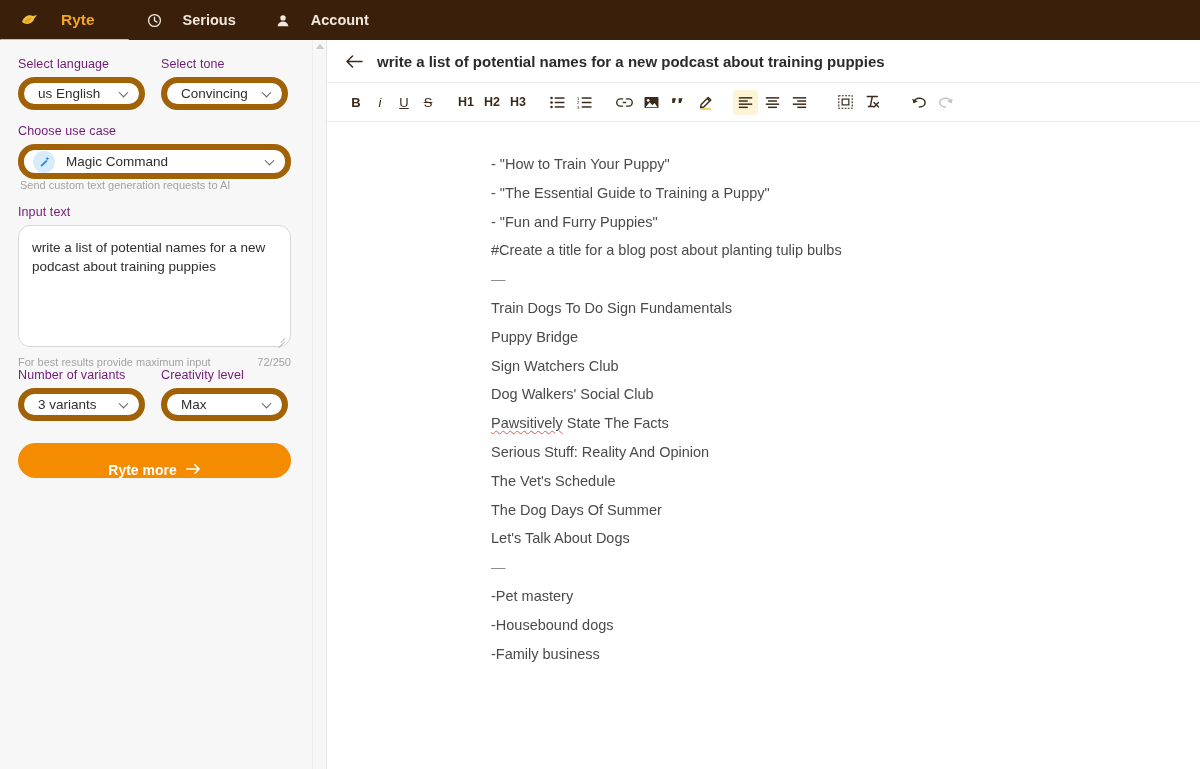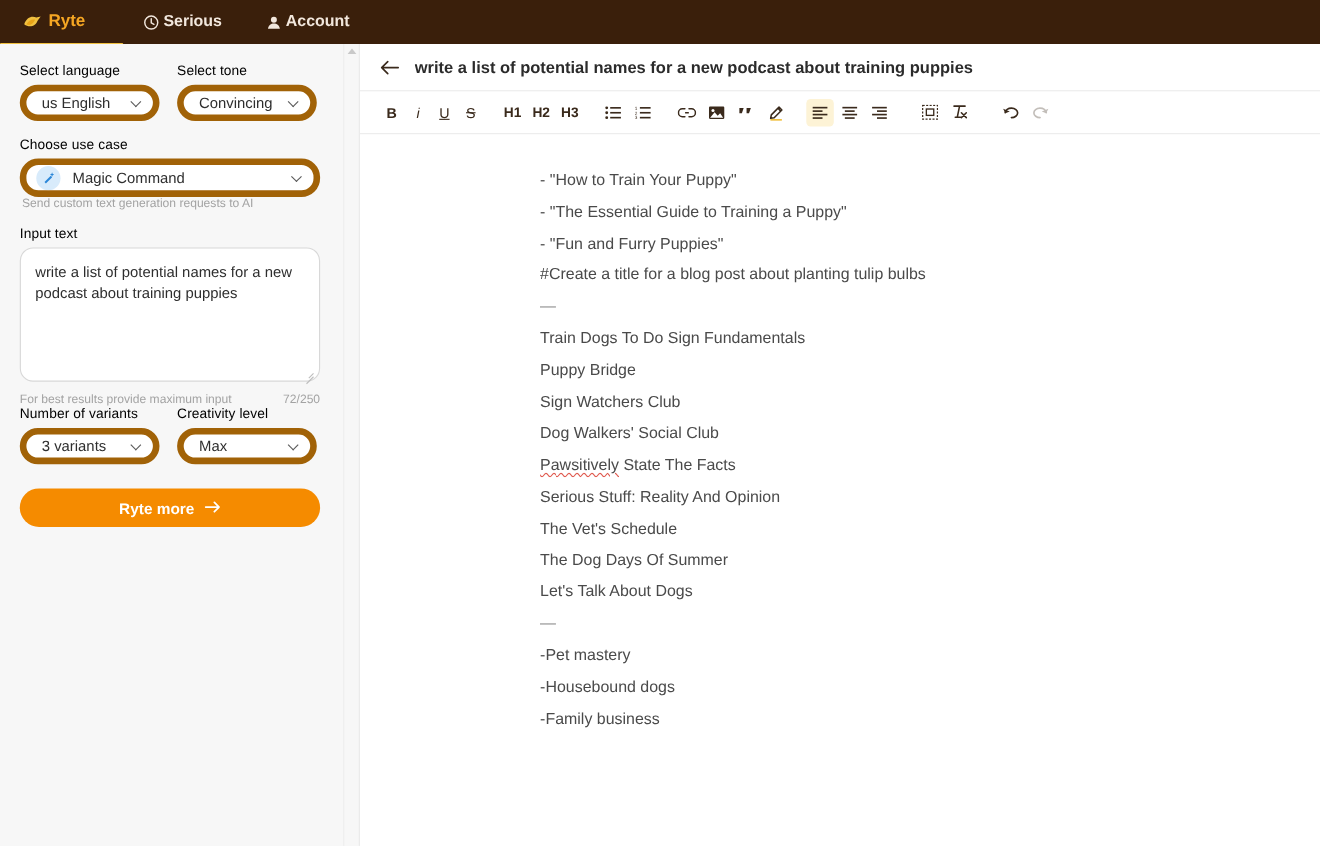--- a/index.html
+++ b/index.html
@@ -25,21 +25,21 @@
     height: 40px;
     background: #3a1f0b;
     display: flex;
     align-items: stretch;
     flex: 0 0 40px;
     position: relative;
   }
   .nav-item {
     display: flex;
     align-items: center;
-    gap: 4px;
+    gap: 21px;
     padding: 0 22px 0 18px;
     color: #f2e7dd;
     font-size: 14.5px;
     font-weight: bold;
     position: relative;
     cursor: pointer;
     user-select: none;
   }
   .nav-item.brand { color: #f5a623; padding-left: 20px; padding-right: 34px; }
   .nav-item.brand .nav-label { color: #f5a623; font-size: 15.5px; }
@@ -86,21 +86,21 @@
     border-radius: 4px;
   }
 
   .field-row { display: flex; gap: 16px; }
   .field { margin-bottom: 14px; }
   .field.half { width: 127px; flex: 0 0 127px; }
   .field.full { width: 273px; }
 
   .field-label {
     font-size: 12.5px;
-    color: #000000;
+    color: #701a75;
     margin-bottom: 6px;
     letter-spacing: .1px;
   }
 
   .select {
     position: relative;
     height: 33px;
     border: 6px solid #a16207;
     border-radius: 17px;
     background: #ffffff;
@@ -185,21 +185,21 @@
     margin-top: 8px;
     border: none;
     border-radius: 18px;
     background: #f58b00;
     color: #ffffff;
     font-family: "Liberation Sans", sans-serif;
     font-size: 14px;
     font-weight: bold;
     cursor: pointer;
     display: flex;
-    align-items: center;
+    align-items: flex-end;
     justify-content: center;
     gap: 9px;
   }
 
   
   .main { flex: 1 1 auto; min-width: 0; display: flex; flex-direction: column; background: #fff; }
 
   .doc-header {
     height: 43px;
     flex: 0 0 43px;

